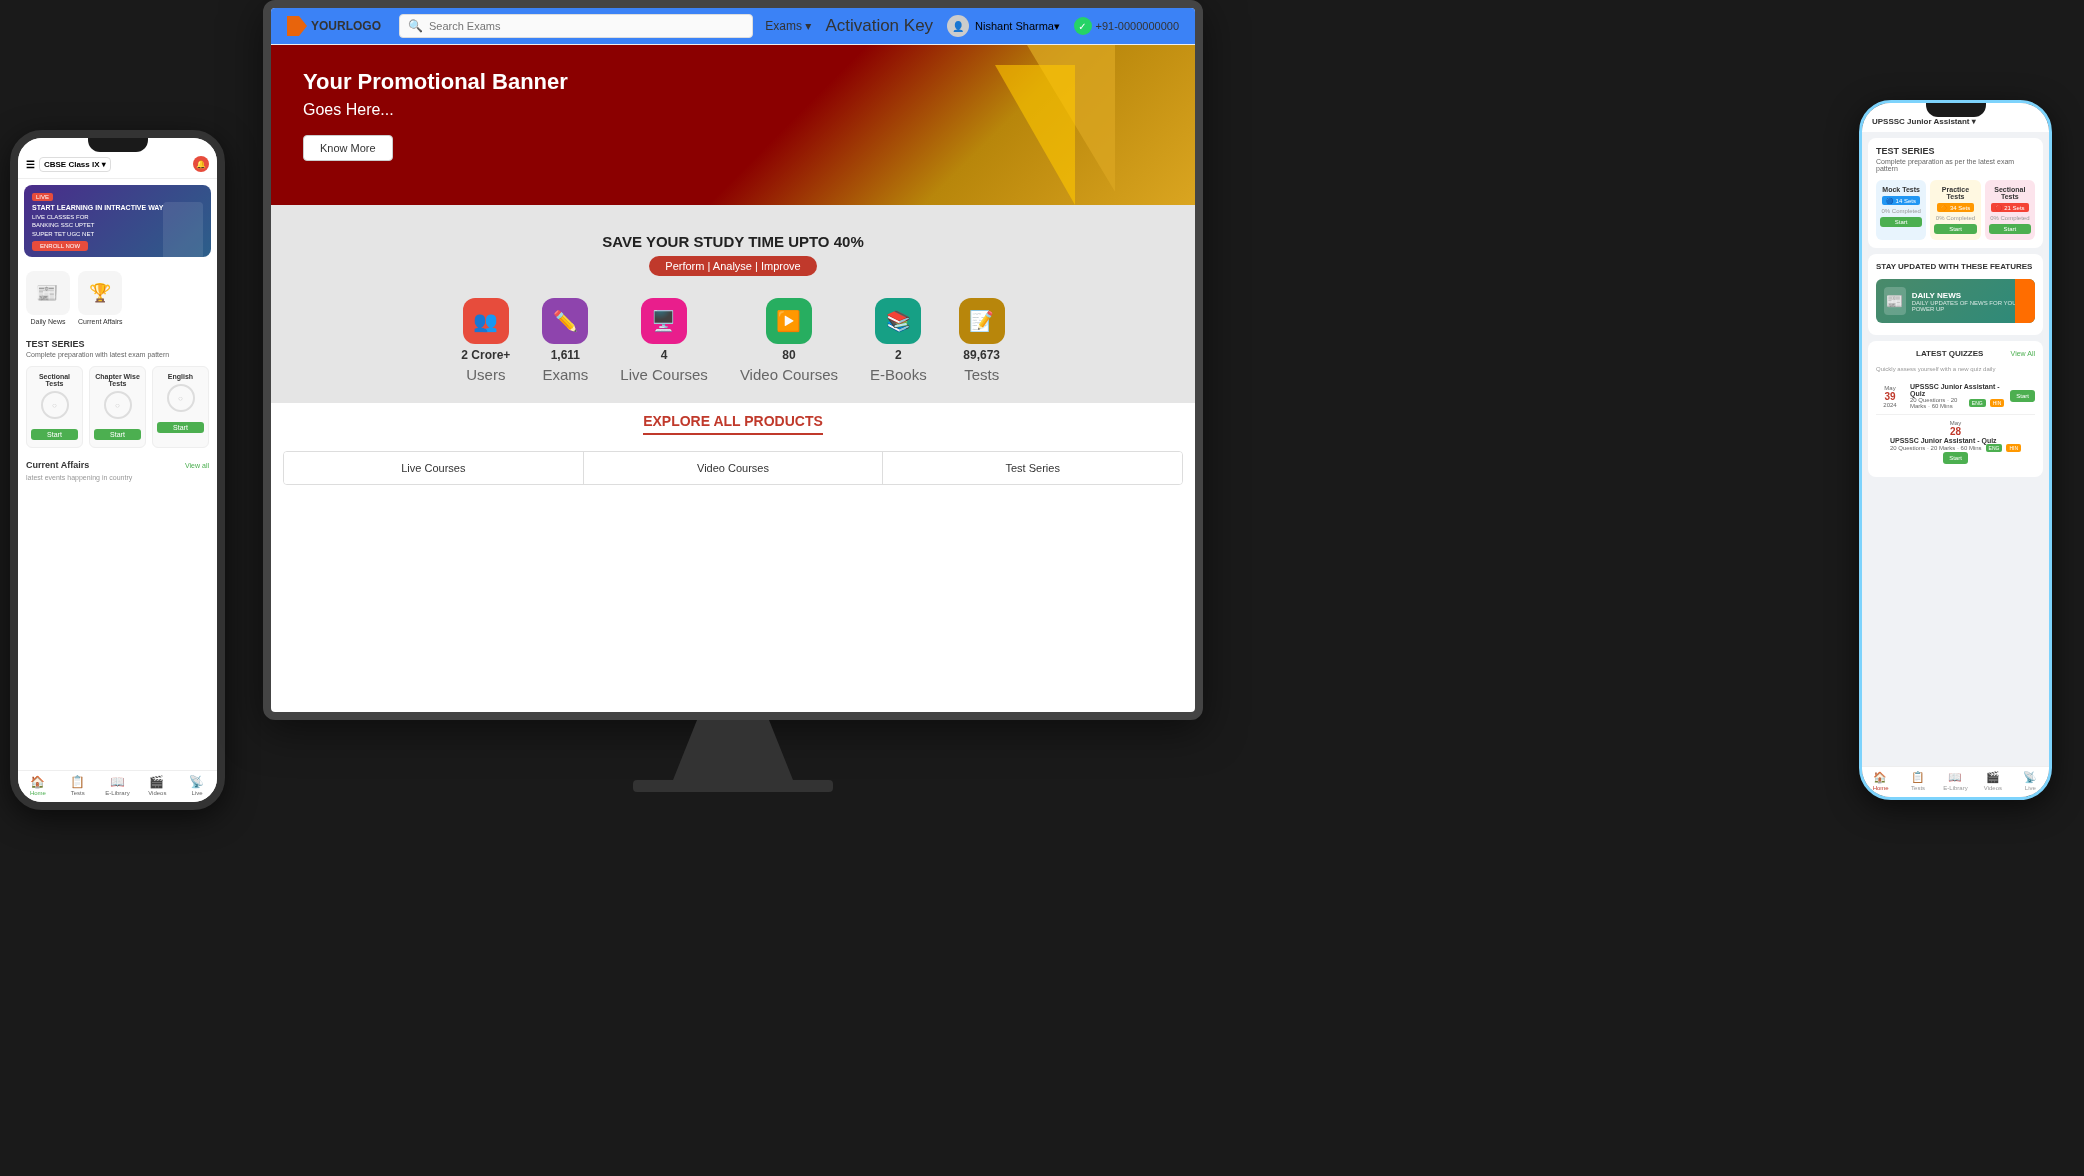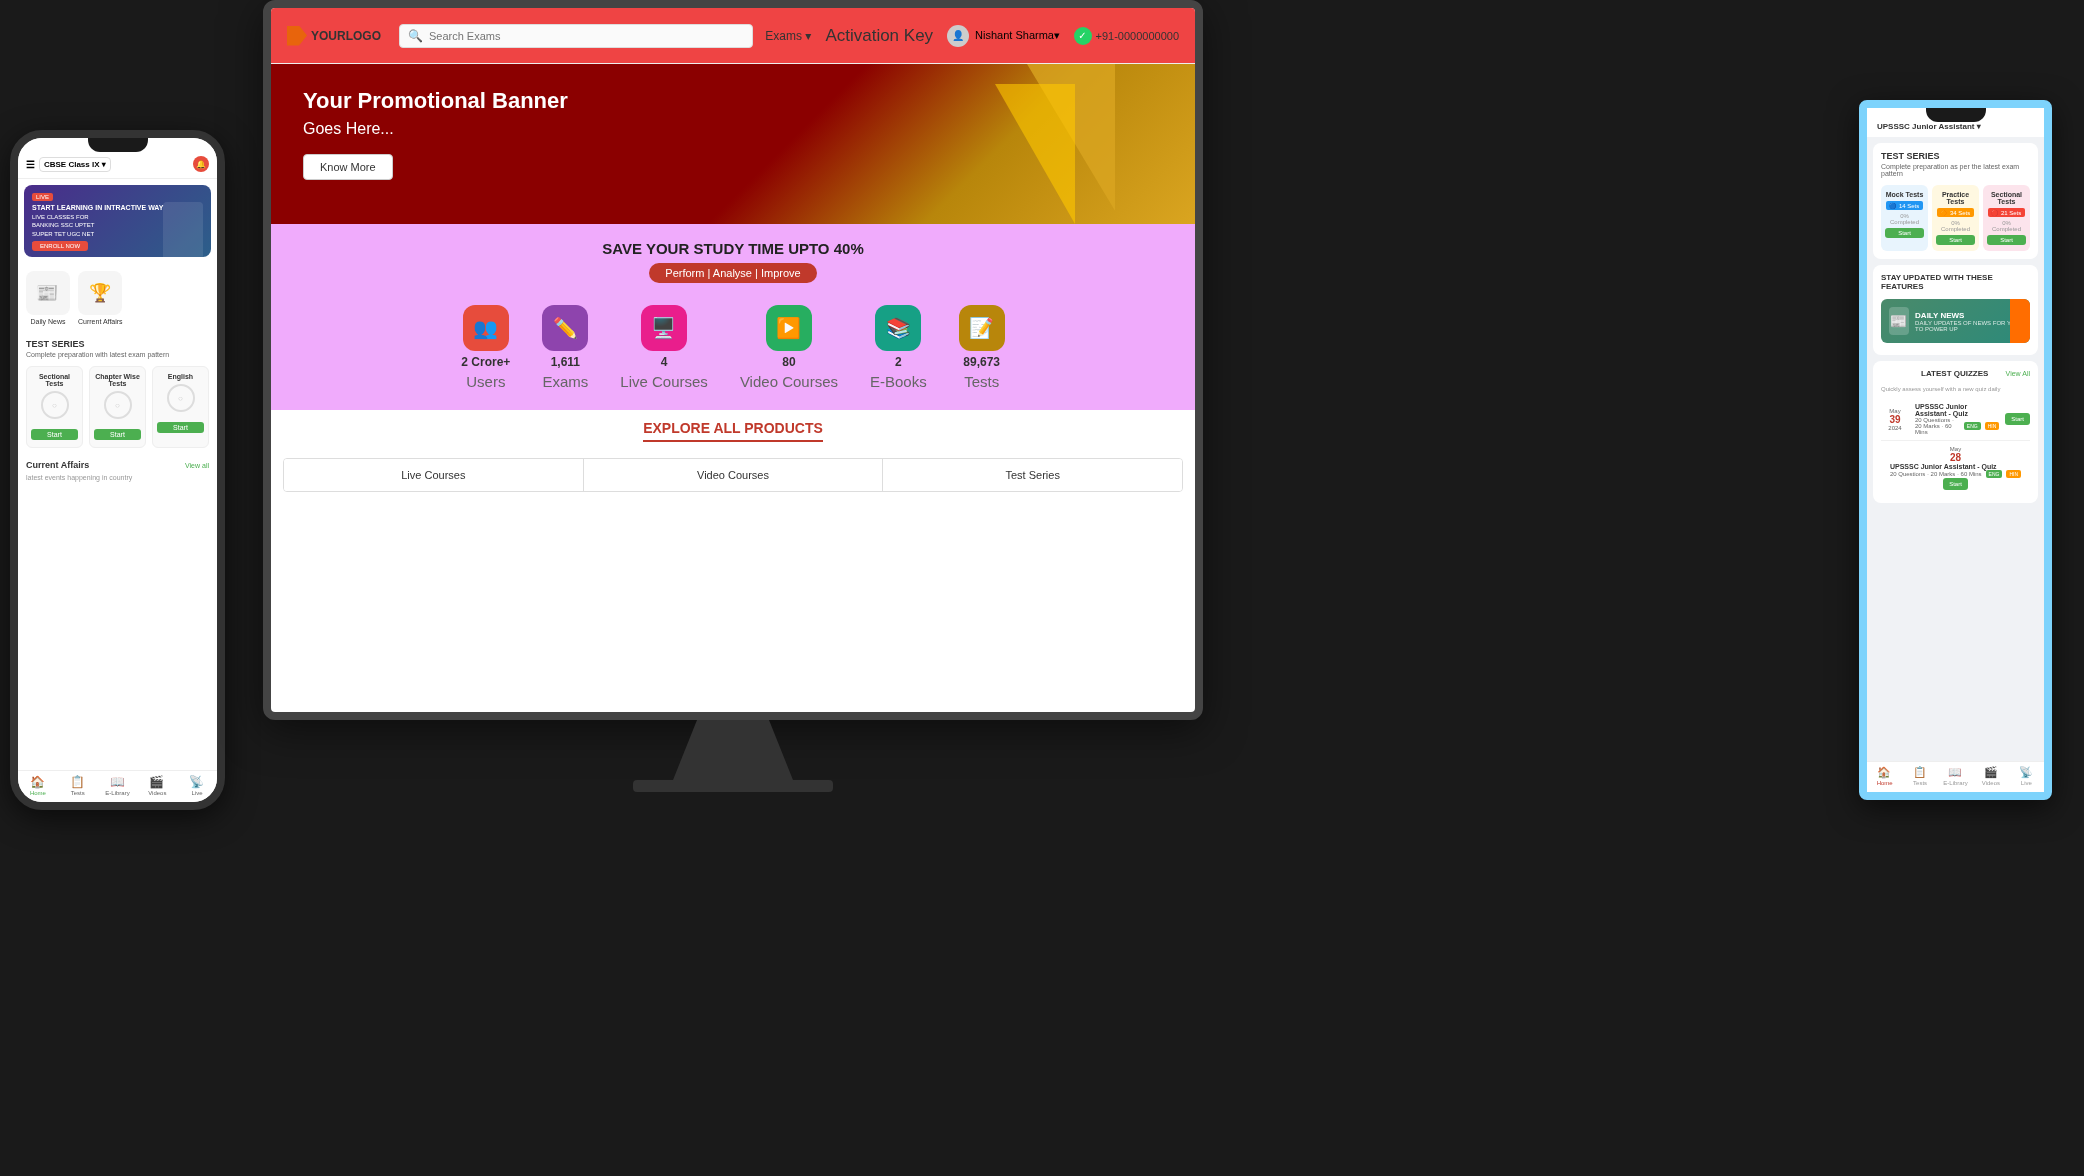--- a/index.html
+++ b/index.html
@@ -54,22 +54,22 @@
       background: #fff;
       overflow: hidden;
       font-size: 11px;
     }
 
     
     .navbar {
       display: flex;
       align-items: center;
       padding: 0 16px;
-      height: 56px;
-      background: #ef4444;
+      height: 37px;
+      background: #3b82f6;
       border-bottom: 1px solid #eee;
       gap: 12px;
     }
     .logo-area {
       display: flex;
       align-items: center;
       gap: 4px;
       min-width: 100px;
     }
     .logo-icon {
@@ -208,22 +208,22 @@
       color: #333;
       border: 1px solid #ccc;
       padding: 6px 16px;
       border-radius: 4px;
       font-size: 11px;
       cursor: pointer;
     }
 
     
     .stats-section {
-      background: #f0abfc;
-      padding: 16px 20px 12px;
+      background: #e5e5e5;
+      padding: 28px 20px 12px;
       text-align: center;
     }
     .save-text {
       font-size: 15px;
       font-weight: bold;
       color: #222;
       margin-bottom: 6px;
     }
     .perform-badge {
       display: inline-block;
@@ -551,22 +551,22 @@
       position: absolute;
       right: 10px;
       top: 100px;
       width: 215px;
       height: 700px;
     }
     .phone-frame-right {
       width: 193px;
       height: 700px;
       background: #1a1a1a;
-      border-radius: 8px;
-      border: 8px solid #7dd3fc;
+      border-radius: 32px;
+      border: 3px solid #7dd3fc;
       overflow: hidden;
       box-shadow: 0 8px 30px rgba(0,0,0,0.6);
       position: relative;
     }
     .phone-screen-right {
       width: 100%;
       height: 100%;
       background: #f0f2f5;
       overflow: hidden;
     }

